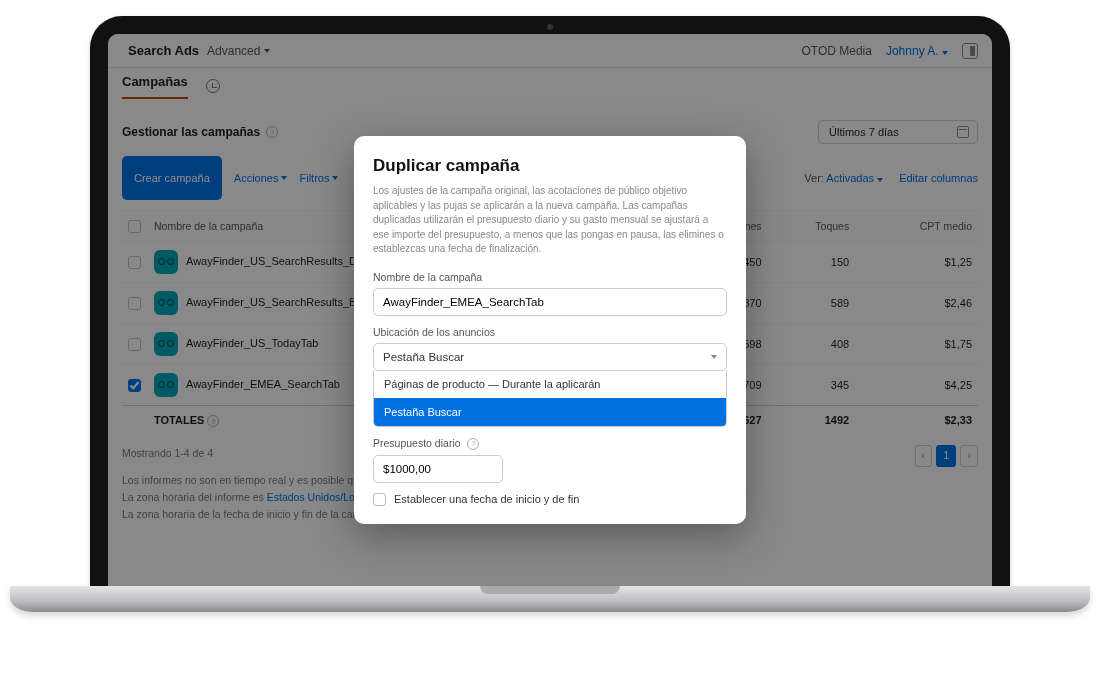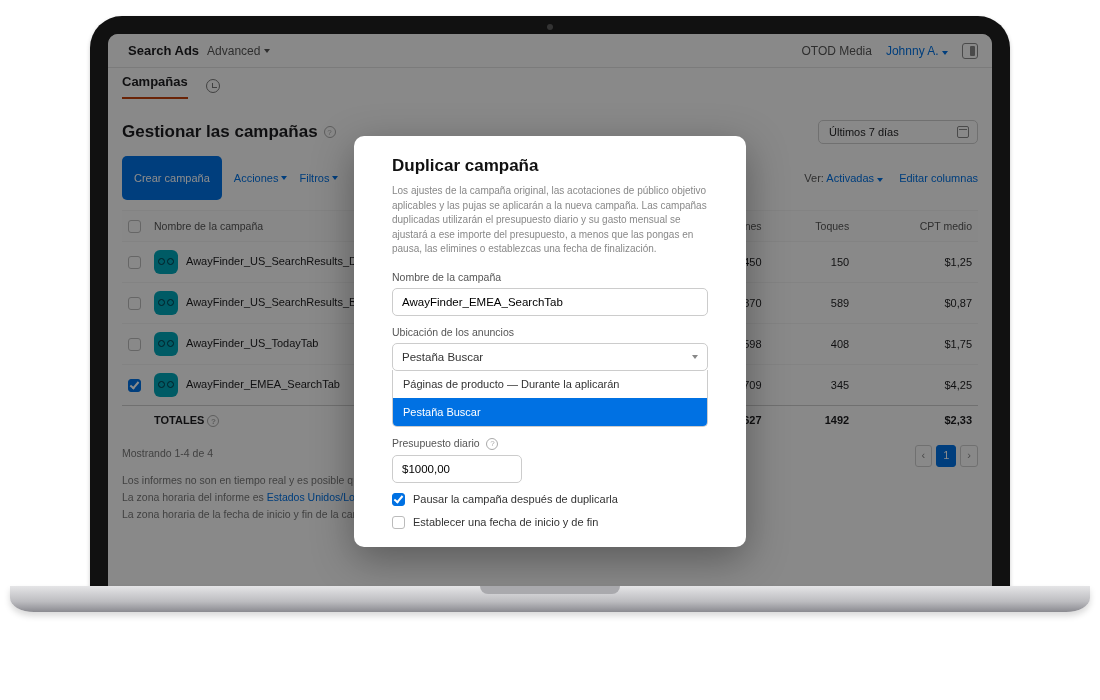--- a/index.html
+++ b/index.html
@@ -63,21 +63,21 @@
   .crumb a{color:#0071e3;text-decoration:none;}
   .crumb .app{display:flex;align-items:center;gap:4px;font-size:12px;}
   
   .tabs{height:36px;display:flex;align-items:center;padding:0 14px;gap:18px;}
   .tab{font-size:13px;padding-bottom:8px;}
   .tab.active{font-weight:700;border-bottom:2px solid #c2410c;}
   .clock{width:14px;height:14px;border:1.3px solid #777;border-radius:50%;position:relative;}
   .clock::after{content:"";position:absolute;left:50%;top:50%;width:4px;height:4px;border-left:1.3px solid #777;border-bottom:1.3px solid #777;transform:translate(-1px,-3px);}
   
   .heading{display:flex;align-items:center;padding:16px 14px 12px;}
-  .heading h1{font-size:17px;font-weight:600;}
+  .heading h1{font-size:12px;font-weight:600;}
   .heading .help{margin-left:6px;}
   .datepill{margin-left:auto;border:1px solid #ccc;border-radius:5px;padding:5px 34px 5px 10px;font-size:11px;position:relative;width:160px;}
   .datepill .cal{position:absolute;right:8px;top:5px;width:12px;height:12px;border:1.3px solid #888;border-radius:2px;}
   .datepill .cal::before{content:"";position:absolute;top:2px;left:1px;right:1px;height:1px;background:#888;}
   
   .toolbar{display:flex;align-items:center;gap:12px;padding:0 14px 10px;}
   .btn-primary{background:#0071e3;color:#fff;border:none;border-radius:5px;padding:16px 12px;font-size:11px;font-weight:500;}
   .btn-link{color:#0071e3;background:none;border:none;font-size:11px;display:flex;align-items:center;gap:3px;}
   .chev-down{width:0;height:0;border-left:3px solid transparent;border-right:3px solid transparent;border-top:4px solid currentColor;display:inline-block;}
   .tool-right{margin-left:auto;display:flex;gap:16px;}
@@ -98,21 +98,21 @@
   
   .footer{font-size:10.5px;color:#777;padding:10px 14px;line-height:1.6;}
   .footer a{color:#0071e3;text-decoration:none;}
   .pager{float:right;display:flex;gap:4px;}
   .pager span{border:1px solid #ccc;border-radius:3px;padding:1px 6px;color:#888;font-size:11px;}
   .pager .cur{background:#0071e3;color:#fff;border-color:#0071e3;}
   
   .modal{
     position:absolute;z-index:10;top:102px;left:50%;transform:translateX(-50%);
     width:392px;background:#fff;border-radius:10px;box-shadow:0 12px 40px rgba(0,0,0,.35);
-    padding:20px 38px 18px;font-size:11px;color:#333;
+    padding:20px 19px 18px;font-size:11px;color:#333;
   }
   .modal h2{font-size:17px;font-weight:600;margin-bottom:8px;color:#111;}
   .modal .desc{font-size:10px;color:#888;line-height:1.45;margin-bottom:14px;}
   .modal label{display:block;font-size:10.5px;color:#555;margin:10px 0 5px;}
   .modal label .help{margin-left:4px;vertical-align:middle;}
   .modal input[type=text]{width:100%;border:1px solid #ccc;border-radius:5px;padding:7px 9px;font-size:11.5px;}
   .select{border:1px solid #ccc;border-radius:5px;padding:7px 9px;position:relative;font-size:11.5px;color:#333;}
   .select .chev{position:absolute;right:9px;top:11px;color:#888;}
   .dropdown{border:1px solid #ccc;border-top:none;border-radius:0 0 5px 5px;margin-top:-1px;overflow:hidden;}
   .dropdown .opt{padding:8px 10px;font-size:11px;}
@@ -201,21 +201,21 @@
             <td class="num">150</td>
             <td class="num">$1,25</td>
           </tr>
           <tr>
             <td><span class="checkbox"></span></td>
             <td><span class="app-icon">
                 <span class="face"></span>
               </span><span>AwayFinder_US_SearchResults_Brand</span></td>
             <td class="num">870</td>
             <td class="num">589</td>
-            <td class="num">$0,87</td>
+            <td class="num">$2,46</td>
           </tr>
           <tr>
             <td><span class="checkbox"></span></td>
             <td><span class="app-icon">
                 <span class="face"></span>
               </span><span>AwayFinder_US_TodayTab</span></td>
             <td class="num">598</td>
             <td class="num">408</td>
             <td class="num">$1,75</td>
           </tr>
@@ -276,24 +276,20 @@
         <div class="opt sel">Pestaña Buscar</div>
       </div>
 
       <label>
         <span>Presupuesto diario</span>
         <span class="help">?</span>
       </label>
       <input type="text" class="budget-input" value="$1000,00" style="">
 
       <div class="cb-row">
-        <span class="checkbox checked"></span>
-        <span>Pausar la campaña después de duplicarla</span>
-      </div>
-      <div class="cb-row">
         <span class="checkbox"></span>
         <span>Establecer una fecha de inicio y de fin</span>
       </div>
 
     </div>
 
   </div>
 </div>
 <div class="laptop-base"></div>
 

